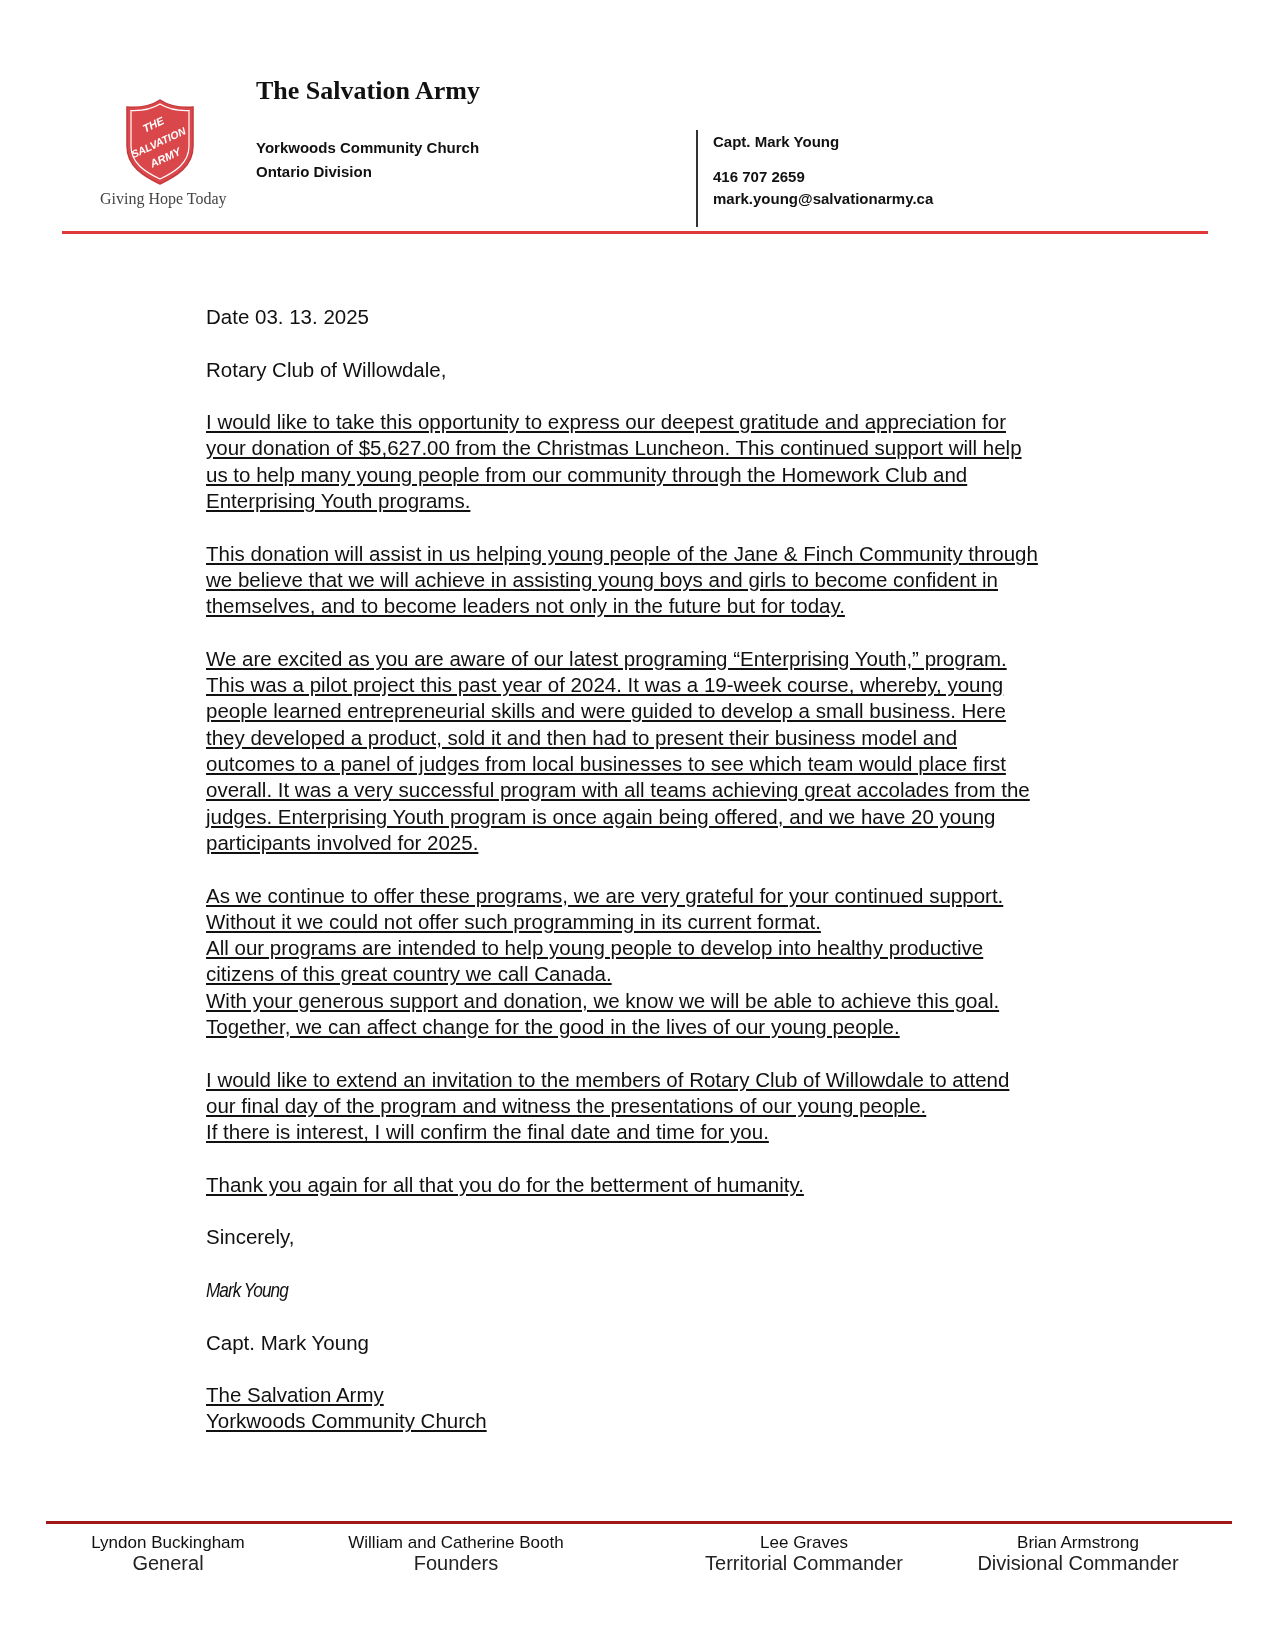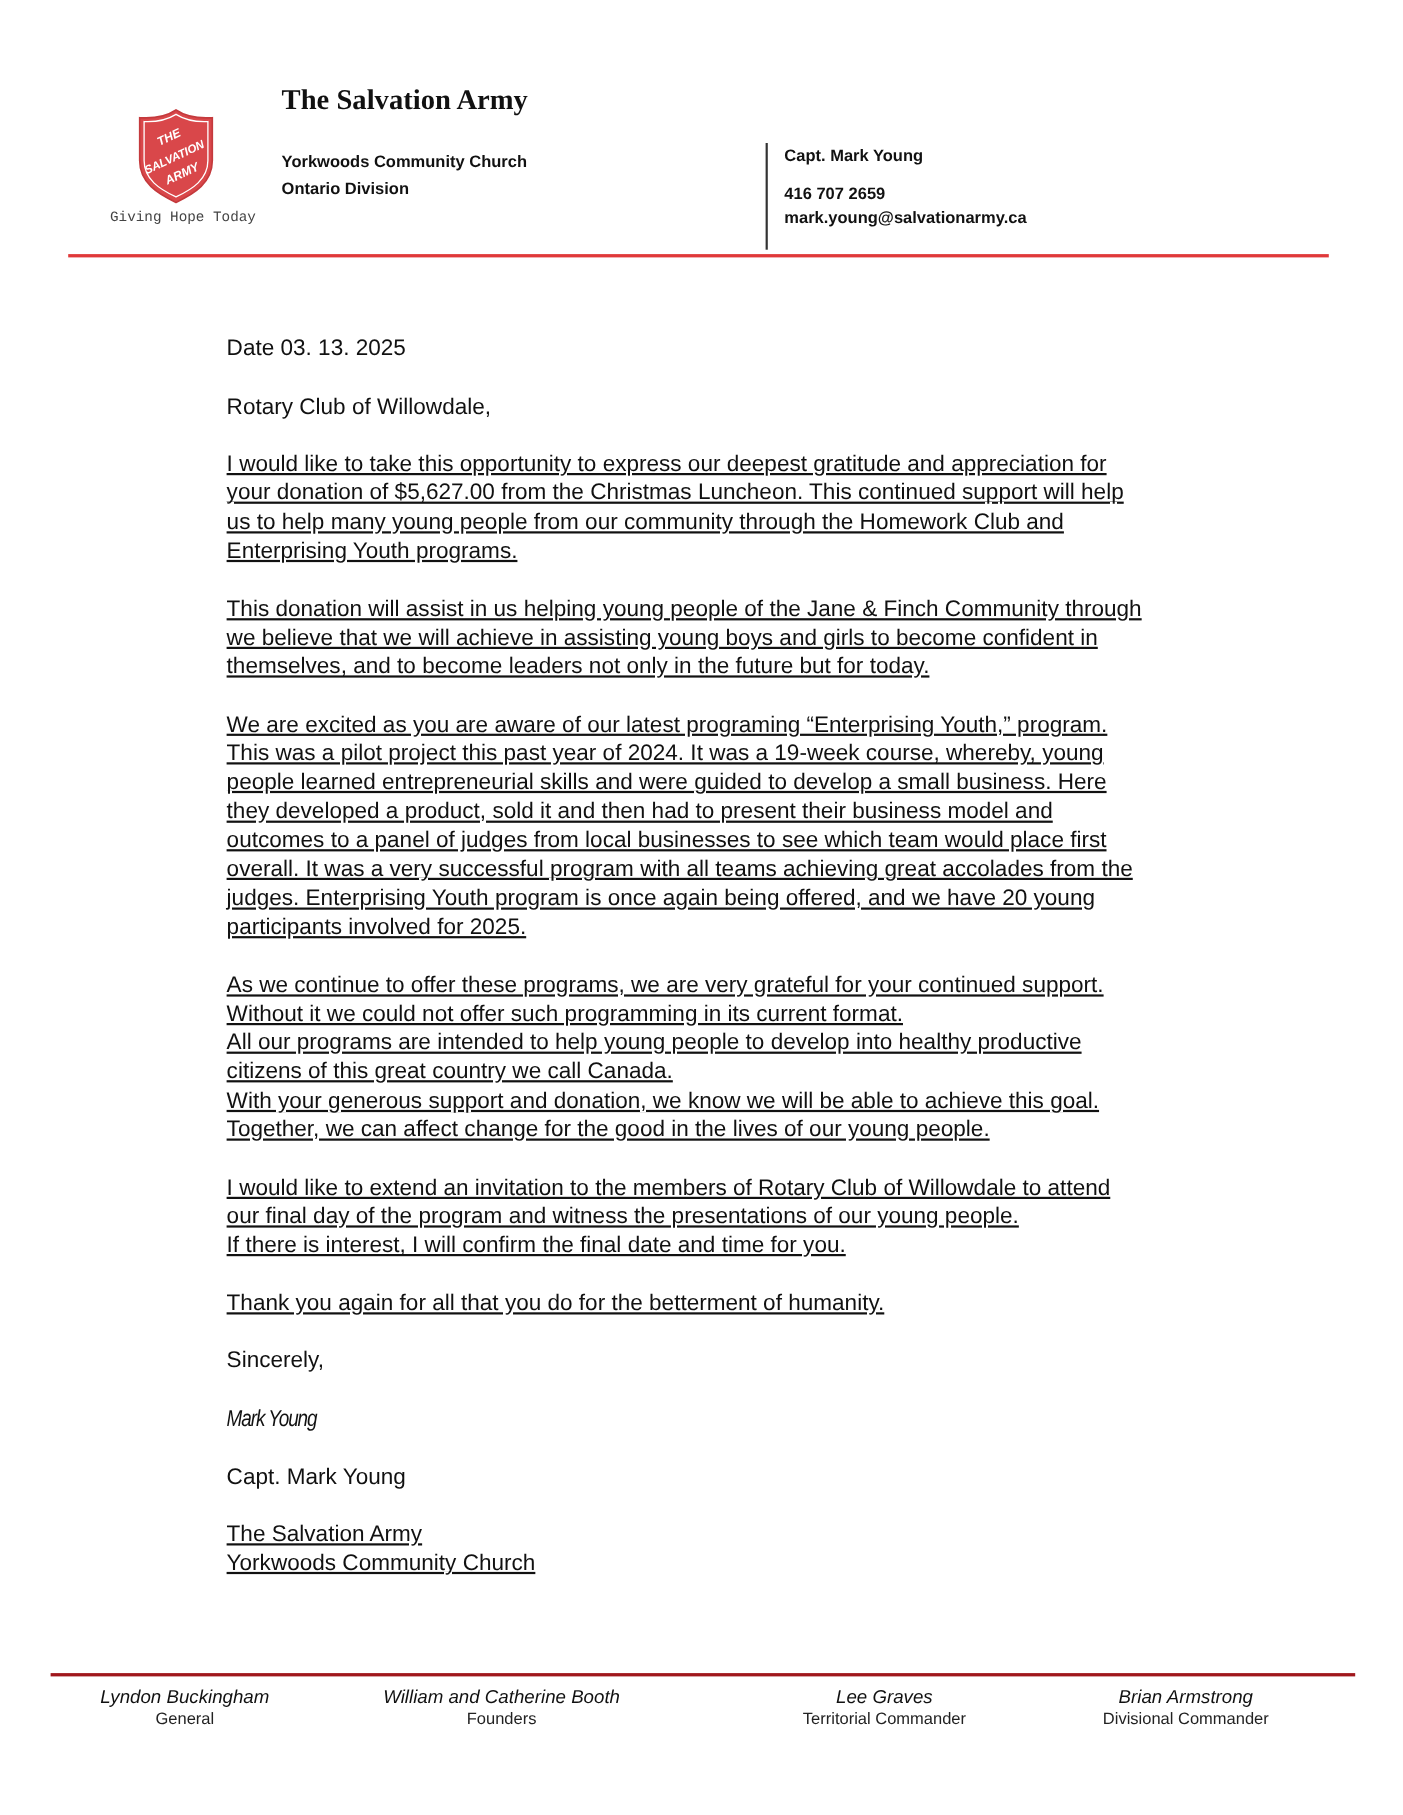--- a/index.html
+++ b/index.html
@@ -2,41 +2,41 @@
 <html><head>
 <meta charset="utf-8">
 <style>
   html, body { margin: 0; padding: 0; background: #ffffff; }
   body { width: 1275px; height: 1650px; position: relative; overflow: hidden; color: #111; font-family: "Liberation Sans", sans-serif; }
   .abs { position: absolute; }
 
   
   .logo-wrap { left: 100px; top: 98px; width: 120px; text-align: center; }
   .shield { display: block; margin: 0 auto; }
-  .tagline { font-family: Liberation Mono, monospace; font-size: 13px; color: #444; margin-top: 4px; white-space: nowrap; }
+  .tagline { font-family: Liberation Serif, serif; font-size: 16px; color: #444; margin-top: 4px; white-space: nowrap; }
   .org-title { left: 256px; top: 76px; font-family: "Liberation Serif", serif; font-weight: bold; font-size: 26px; color: #111; }
   .org-sub { left: 256px; top: 136px; font-weight: bold; font-size: 15px; line-height: 24px; color: #111; }
   .vdivider { left: 696px; top: 130px; width: 1.5px; height: 97px; background: #333; }
   .contact { left: 713px; top: 132px; font-weight: bold; font-size: 15px; color: #111; }
   .contact .name { line-height: 20px; }
   .contact .phone { margin-top: 14px; line-height: 22px; }
   .contact .email { line-height: 22px; }
   .header-rule { left: 62px; top: 231px; width: 1146px; height: 3px; background: #e0393a; }
 
   
   .letter { left: 206px; top: 304px; width: 960px; font-size: 20.5px; line-height: 26.3px; color: #111; }
   .letter p { margin: 0 0 26.3px 0; }
   .letter .line { display: block; white-space: nowrap; text-decoration: underline; }
   .signature { font-family: "Liberation Sans", sans-serif; font-style: italic; font-size: 21px; letter-spacing: -1.2px; transform: scaleX(0.82); transform-origin: left; display: inline-block; }
 
   
   .footer-rule { left: 46px; top: 1521px; width: 1186px; height: 3px; background: #a0171c; }
   .footer-col { top: 1533px; width: 280px; text-align: center; color: #111; }
-  .footer-col .fname { font-size: 17px; line-height: 20px; font-style: italic; }
-  .footer-col .ftitle { font-size: 15px; line-height: 20px; color: #222; }
+  .footer-col .fname { font-size: 17px; line-height: 20px; }
+  .footer-col .ftitle { font-size: 20px; line-height: 20px; color: #222; }
 </style>
 </head>
 <body>
 
 <div class="abs logo-wrap">
   <svg class="shield" width="78" height="88" viewBox="0 0 78 88">
     <path d="M39 2 C30 8 20 10 6 9 L6 48 C6 68 22 78 39 86 C56 78 72 68 72 48 L72 9 C58 10 48 8 39 2 Z" fill="#d9474a" stroke="#c43a3d" stroke-width="1.5"></path>
     <path d="M39 6 C31 11 21 13 10 12.5 L10 48 C10 65 24 74 39 81 C54 74 68 65 68 48 L68 12.5 C57 13 47 11 39 6 Z" fill="none" stroke="#ffffff" stroke-width="1.2"></path>
     <g fill="#ffffff" font-family="'Liberation Sans', sans-serif" font-style="italic" font-weight="bold" text-anchor="middle">
       <text x="34" y="30" font-size="11" transform="rotate(-25 34 30)">THE</text>

